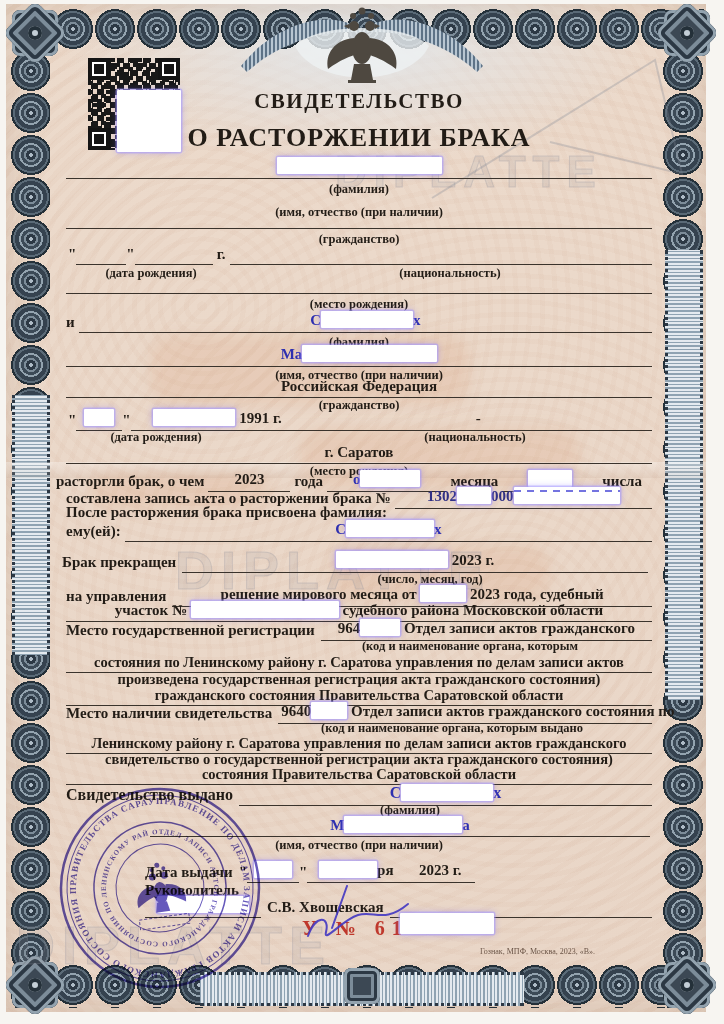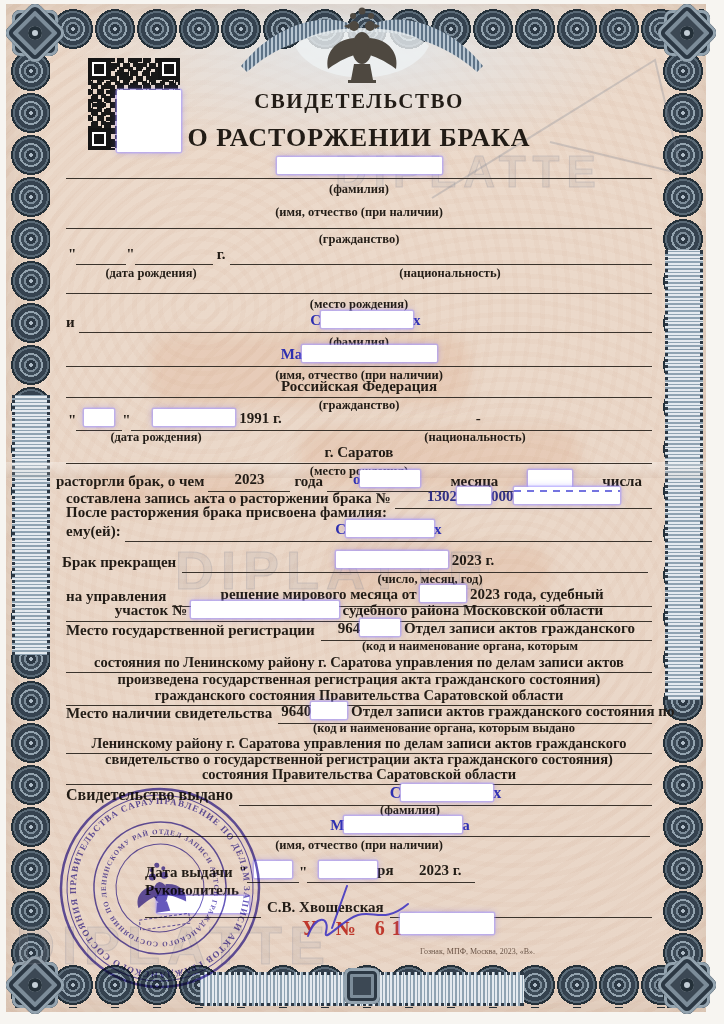--- a/index.html
+++ b/index.html
@@ -243,21 +243,21 @@
     </div>
     <div class="t lbl ctr" style="left:300px;top:638px;width:340px">(код и наименование органа, которым</div>
     <div class="t ul ctr" style="left:66px;top:653px;width:586px;font-size:14.5px">состояния по Ленинскому району г. Саратова управления по делам записи актов</div>
     <div class="t ctr" style="left:66px;top:670px;width:586px;font-size:14.5px">произведена государственная регистрация акта гражданского состояния)</div>
     <div class="t ul ctr" style="left:66px;top:686px;width:586px;font-size:14.5px">гражданского состояния Правительства Саратовской области</div>
 
     <div class="t row" style="left:66px;top:702px;width:586px">
       <span style="padding-right:6px">Место наличии свидетельства</span>
       <span class="gap"><span>9640</span><span class="rd" style="width:36px"></span> <span>Отдел записи актов гражданского состояния по</span></span>
     </div>
-    <div class="t lbl ctr" style="left:264px;top:720px;width:360px">(код и наименование органа, которым выдано</div>
+    <div class="t lbl ctr" style="left:272px;top:720px;width:360px">(код и наименование органа, которым выдано</div>
     <div class="t ul ctr" style="left:66px;top:734px;width:586px;font-size:14.5px">Ленинскому району г. Саратова управления по делам записи актов гражданского</div>
     <div class="t ul ctr" style="left:66px;top:765px;width:586px;font-size:14.5px">состояния Правительства Саратовской области</div>
     <div class="t ctr" style="left:66px;top:750px;width:586px;font-size:14.5px">свидетельство о государственной регистрации акта гражданского состояния)</div>
 
     <div class="t row" style="left:66px;top:783px;width:586px;font-size:16px">
       <span style="padding-right:6px">Свидетельство выдано</span>
       <span class="gap"><span class="ink">С</span><span class="rd" style="width:92px"></span><span class="ink">х</span></span>
     </div>
     <div class="t lbl ctr" style="left:200px;top:802px;width:420px">(фамилия)</div>
     <div class="t ul ctr" style="left:150px;top:816px;width:500px">
@@ -277,21 +277,21 @@
     <div class="t" style="left:145px;top:881px">Руководитель</div>
     <div class="t row" style="left:145px;top:896px;width:507px">
       <span class="gap" style="flex:0 0 110px"><span class="rd" style="width:92px"></span></span>
       <span style="padding:0 6px">С.В. Хвощевская</span>
       <span class="gap"></span>
     </div>
 
     <div class="t red" style="left:302px;top:915px;font-size:20px;letter-spacing:7px">У № 61</div>
     <span class="rd" style="position:absolute;left:400px;top:913px;width:94px;height:21px"></span>
 
-    <div class="t" style="left:420px;top:947px;width:235px;text-align:left;font-size:8px;font-weight:400;color:#6a5446">Гознак, МПФ, Москва, 2023, «В».</div>
+    <div class="t" style="left:420px;top:947px;width:235px;text-align:center;font-size:8px;font-weight:400;color:#6a5446">Гознак, МПФ, Москва, 2023, «В».</div>
   </div>
 
   <svg class="stamp" width="210" height="210" viewBox="0 0 210 210">
     <g fill="none" stroke="#4b3cb0">
       <circle cx="105" cy="105" r="99" stroke-width="2.5"></circle>
       <circle cx="105" cy="105" r="93" stroke-width="1"></circle>
       <circle cx="105" cy="105" r="66" stroke-width="1.5"></circle>
       <circle cx="105" cy="105" r="44" stroke-width="1"></circle>
     </g>
     <defs>

